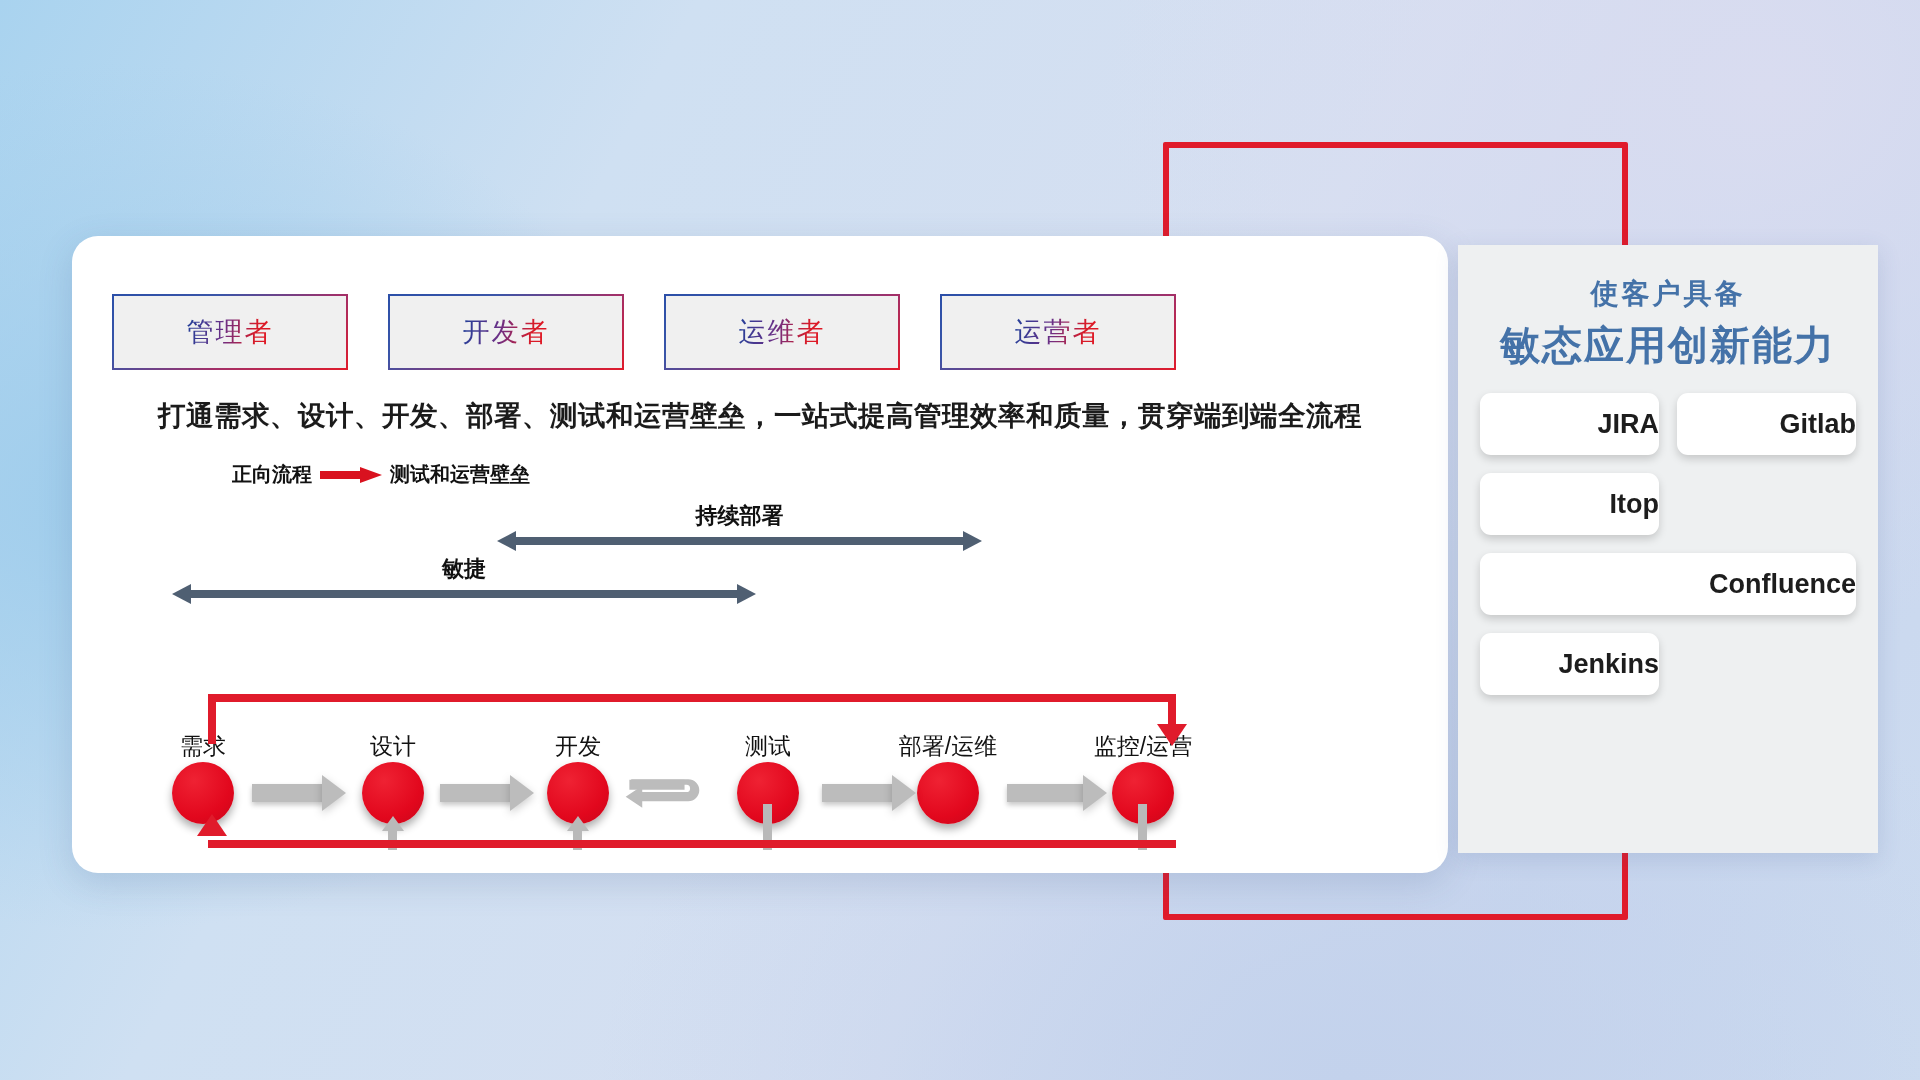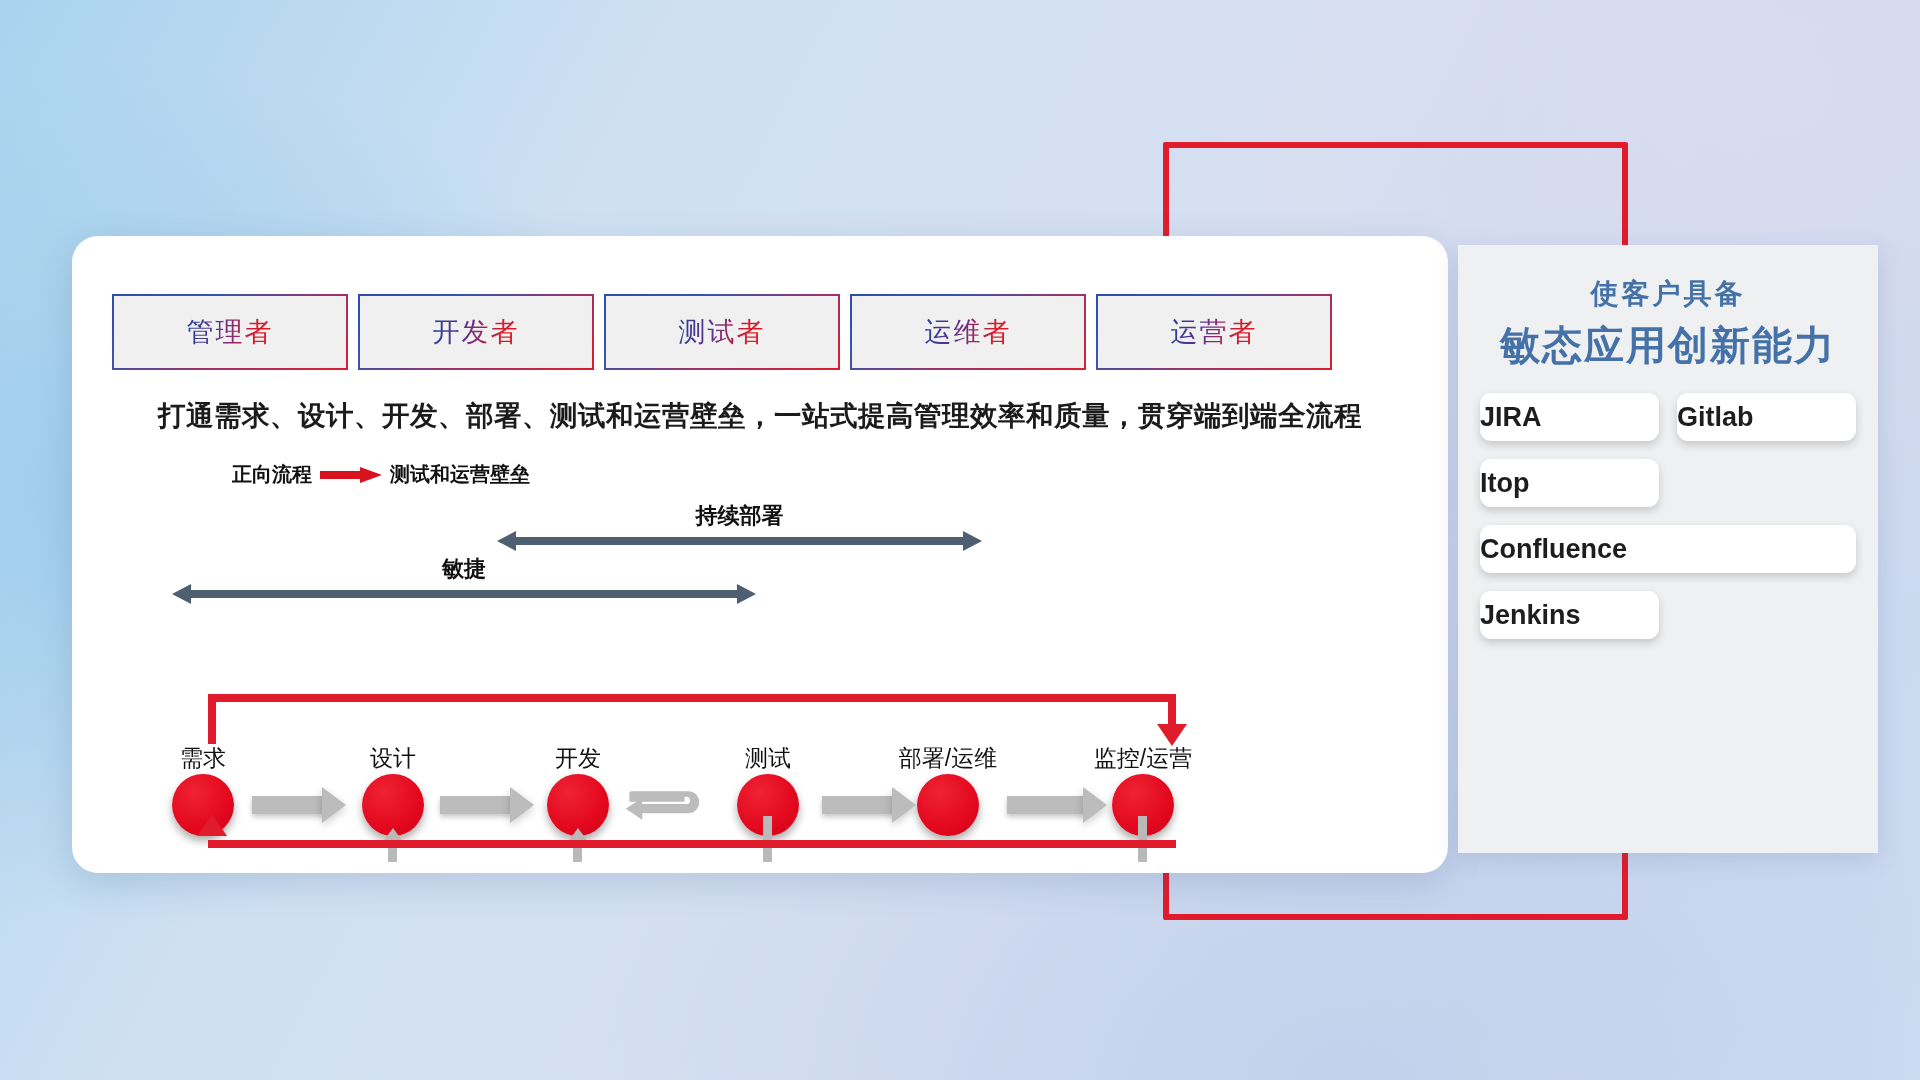--- a/index.html
+++ b/index.html
@@ -23,21 +23,21 @@
   }
 
   
   .card{
     position:absolute; left:72px; top:236px; width:1376px; height:637px;
     background:#fff; border-radius:26px; z-index:3;
     box-shadow:0 10px 34px rgba(60,90,140,.18);
   }
 
   
-  .roles{ position:absolute; left:42px; top:60px; display:flex; gap:14px; }
+  .roles{ position:absolute; left:42px; top:60px; display:flex; gap:44px; }
   .role{
     width:232px; height:72px; position:relative;
     display:flex; align-items:center; justify-content:center;
     background:#f0f0f0;
   }
   .role::before{
     content:""; position:absolute; inset:-2px;
     background:linear-gradient(150deg,#2b4fa8 0%,#3a55a8 30%,#a0306a 62%,#e01b2b 100%);
     z-index:-1;
   }
@@ -87,21 +87,21 @@
   .rail-top{ left:136px; top:458px; width:968px; height:8px; }
   .rail-right{ left:1096px; top:458px; width:8px; height:36px; }
   .rail-bottom{ left:136px; top:604px; width:968px; height:8px; }
   .rail-left{ left:136px; top:458px; width:8px; height:50px; }
   .rail-head-down{ position:absolute; z-index:4; left:1085px; top:488px; width:0; height:0;
     border-left:15px solid transparent; border-right:15px solid transparent; border-top:22px solid #e01b2b; }
   .rail-head-up{ position:absolute; z-index:4; left:125px; top:578px; width:0; height:0;
     border-left:15px solid transparent; border-right:15px solid transparent; border-bottom:22px solid #e01b2b; }
 
   
-  .pipe{ position:absolute; left:0; top:12px; width:100%; height:100%; }
+  .pipe{ position:absolute; left:0; top:0; width:100%; height:100%; }
   .node{ position:absolute; }
   .node .lab{
     position:absolute; left:50%; transform:translateX(-50%); bottom:62px;
     font-size:23px; color:#111; white-space:nowrap;
   }
   .node .dot{
     width:62px; height:62px; border-radius:50%;
     background:radial-gradient(circle at 36% 30%,#ef2233 0%,#e2071d 62%,#c8061a 100%);
     box-shadow:0 5px 9px rgba(0,0,0,.33);
   }
@@ -124,45 +124,42 @@
   
   .panel{
     position:absolute; left:1458px; top:245px; width:420px; height:608px;
     background:#eef0f1; z-index:5; box-shadow:0 6px 22px rgba(60,90,140,.16);
   }
   .panel-title{ padding-top:28px; text-align:center; color:#4472a8; }
   .panel-title .l1{ font-size:28px; font-weight:bold; letter-spacing:3px; line-height:1.5; }
   .panel-title .l2{ font-size:40px; font-weight:bold; letter-spacing:2px; line-height:1.5; }
   .tools{ margin-top:18px; padding:0 22px; display:flex; flex-wrap:wrap; gap:18px 18px; }
   .tool{
-    flex:0 0 calc(50% - 9px); height:48px; background:#fff; border-radius:11px;
-    display:flex; align-items:center; justify-content:flex-start;
+    flex:0 0 calc(50% - 9px); height:62px; background:#fff; border-radius:11px;
+    display:flex; align-items:center; justify-content:flex-end;
     font-size:27px; font-weight:bold; color:#1d1d1d;
     box-shadow:0 4px 8px rgba(0,0,0,.17);
   }
   .tool.wide{ flex:0 0 100%; }
 </style>
 </head>
 <body>
 
 <div class="stage">
 
   <div class="red-bracket"></div>
 
   <div class="card">
 
     <div class="roles">
       <div class="role">
         <span class="role-label">管理者</span>
       </div>
       <div class="role">
         <span class="role-label">开发者</span>
-      </div>
-      <div class="role">
-        <span class="role-label">测试者</span>
       </div>
       <div class="role">
         <span class="role-label">运维者</span>
       </div>
       <div class="role">
         <span class="role-label">运营者</span>
       </div>
     </div>
 
     <div class="headline">打通需求、设计、开发、部署、测试和运营壁垒，一站式提高管理效率和质量，贯穿端到端全流程</div>

